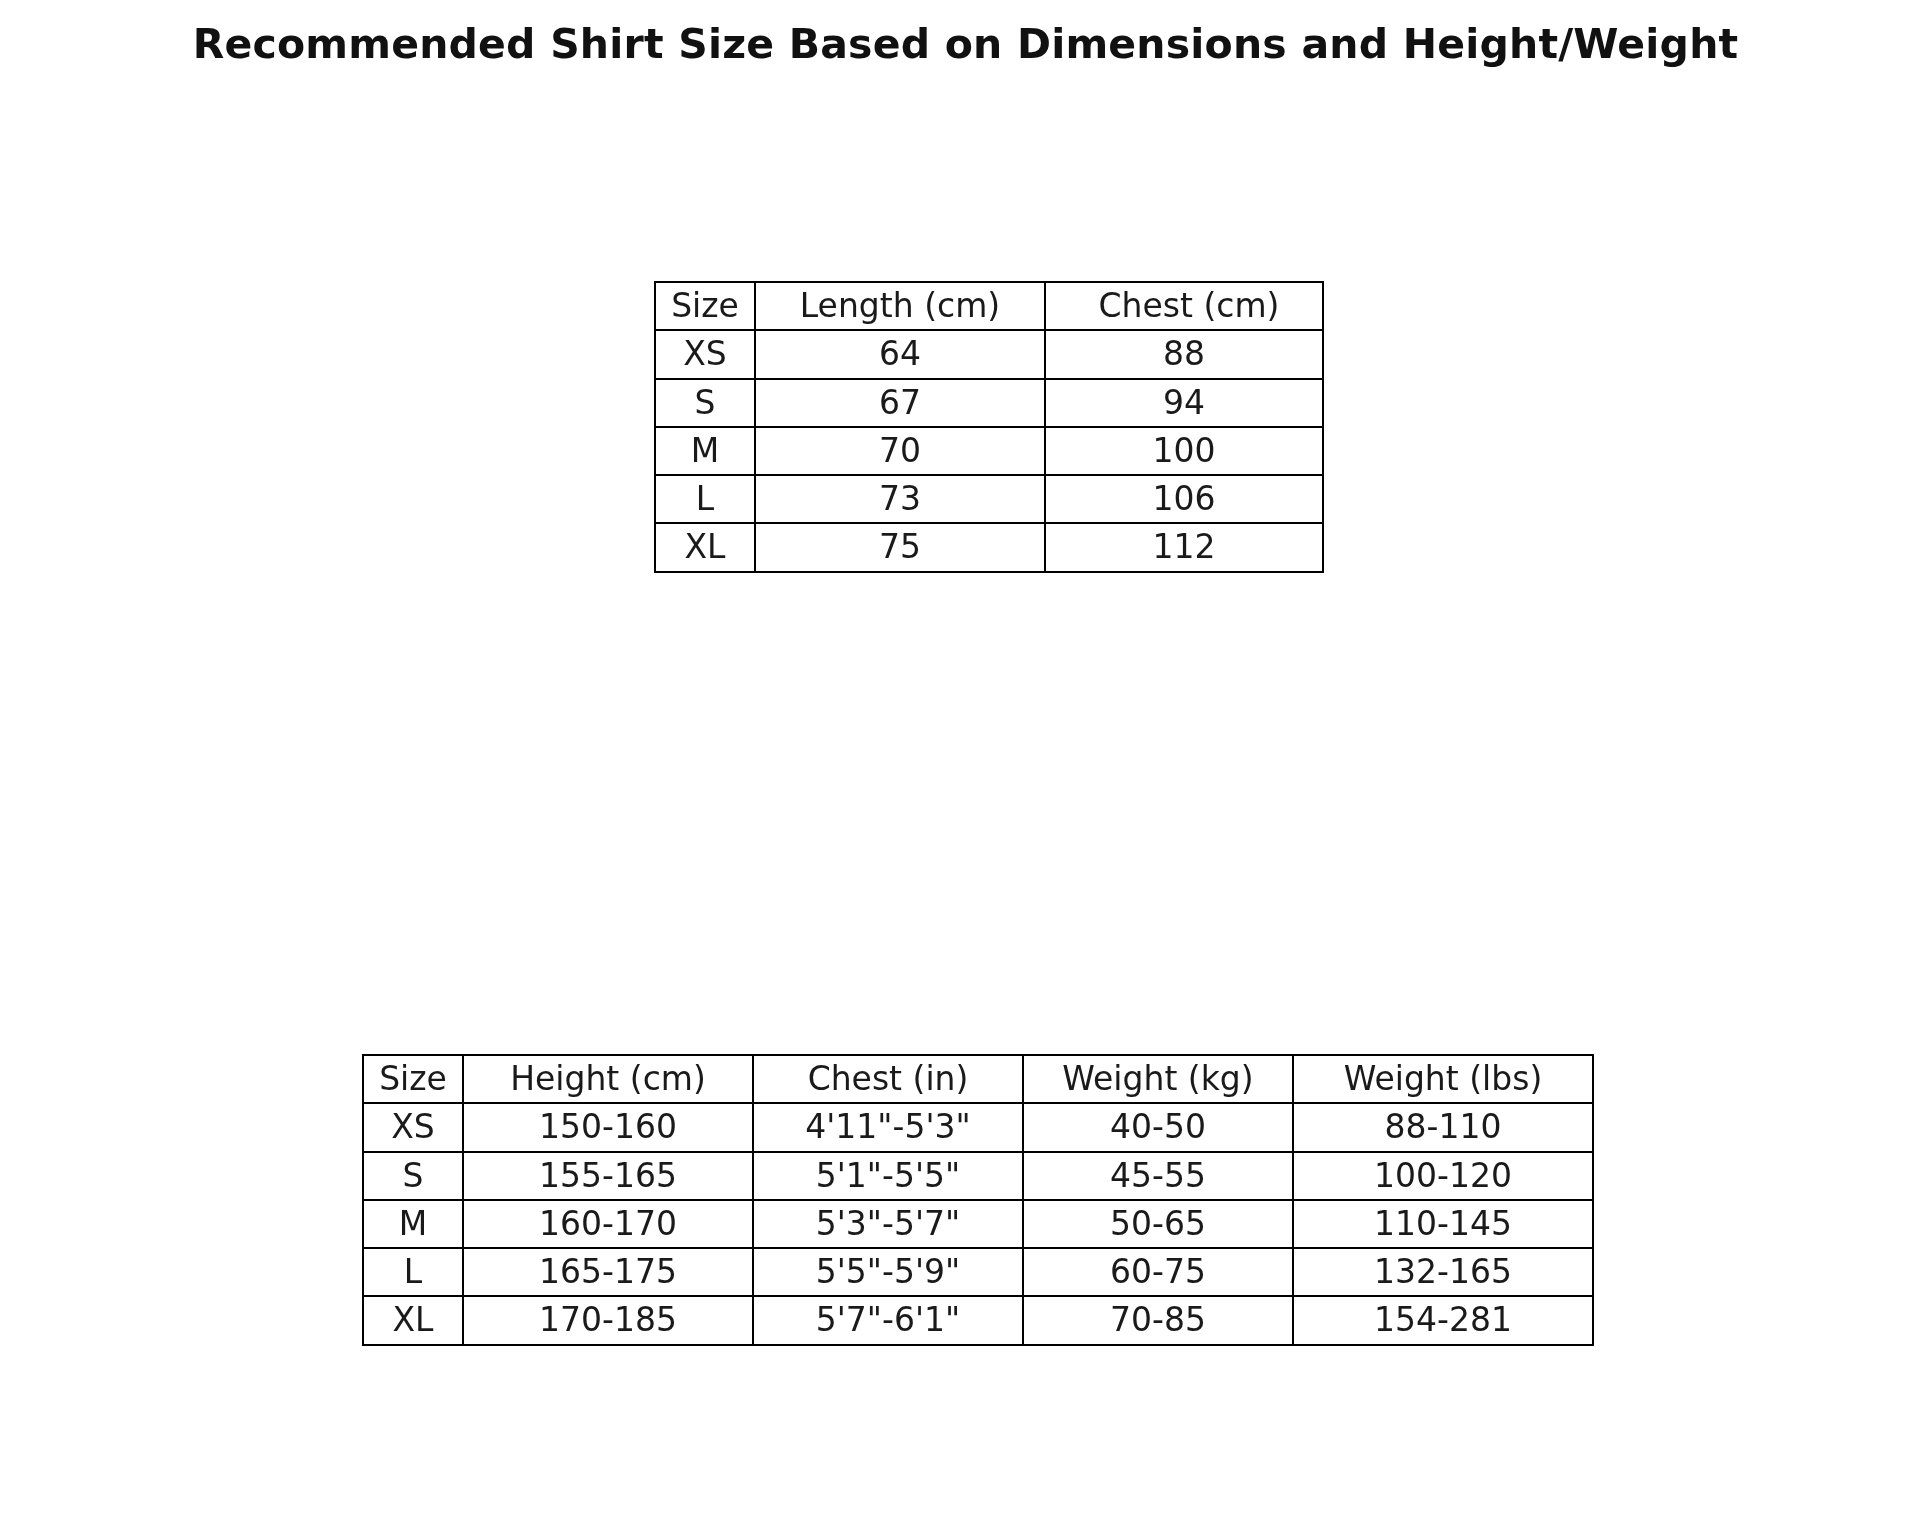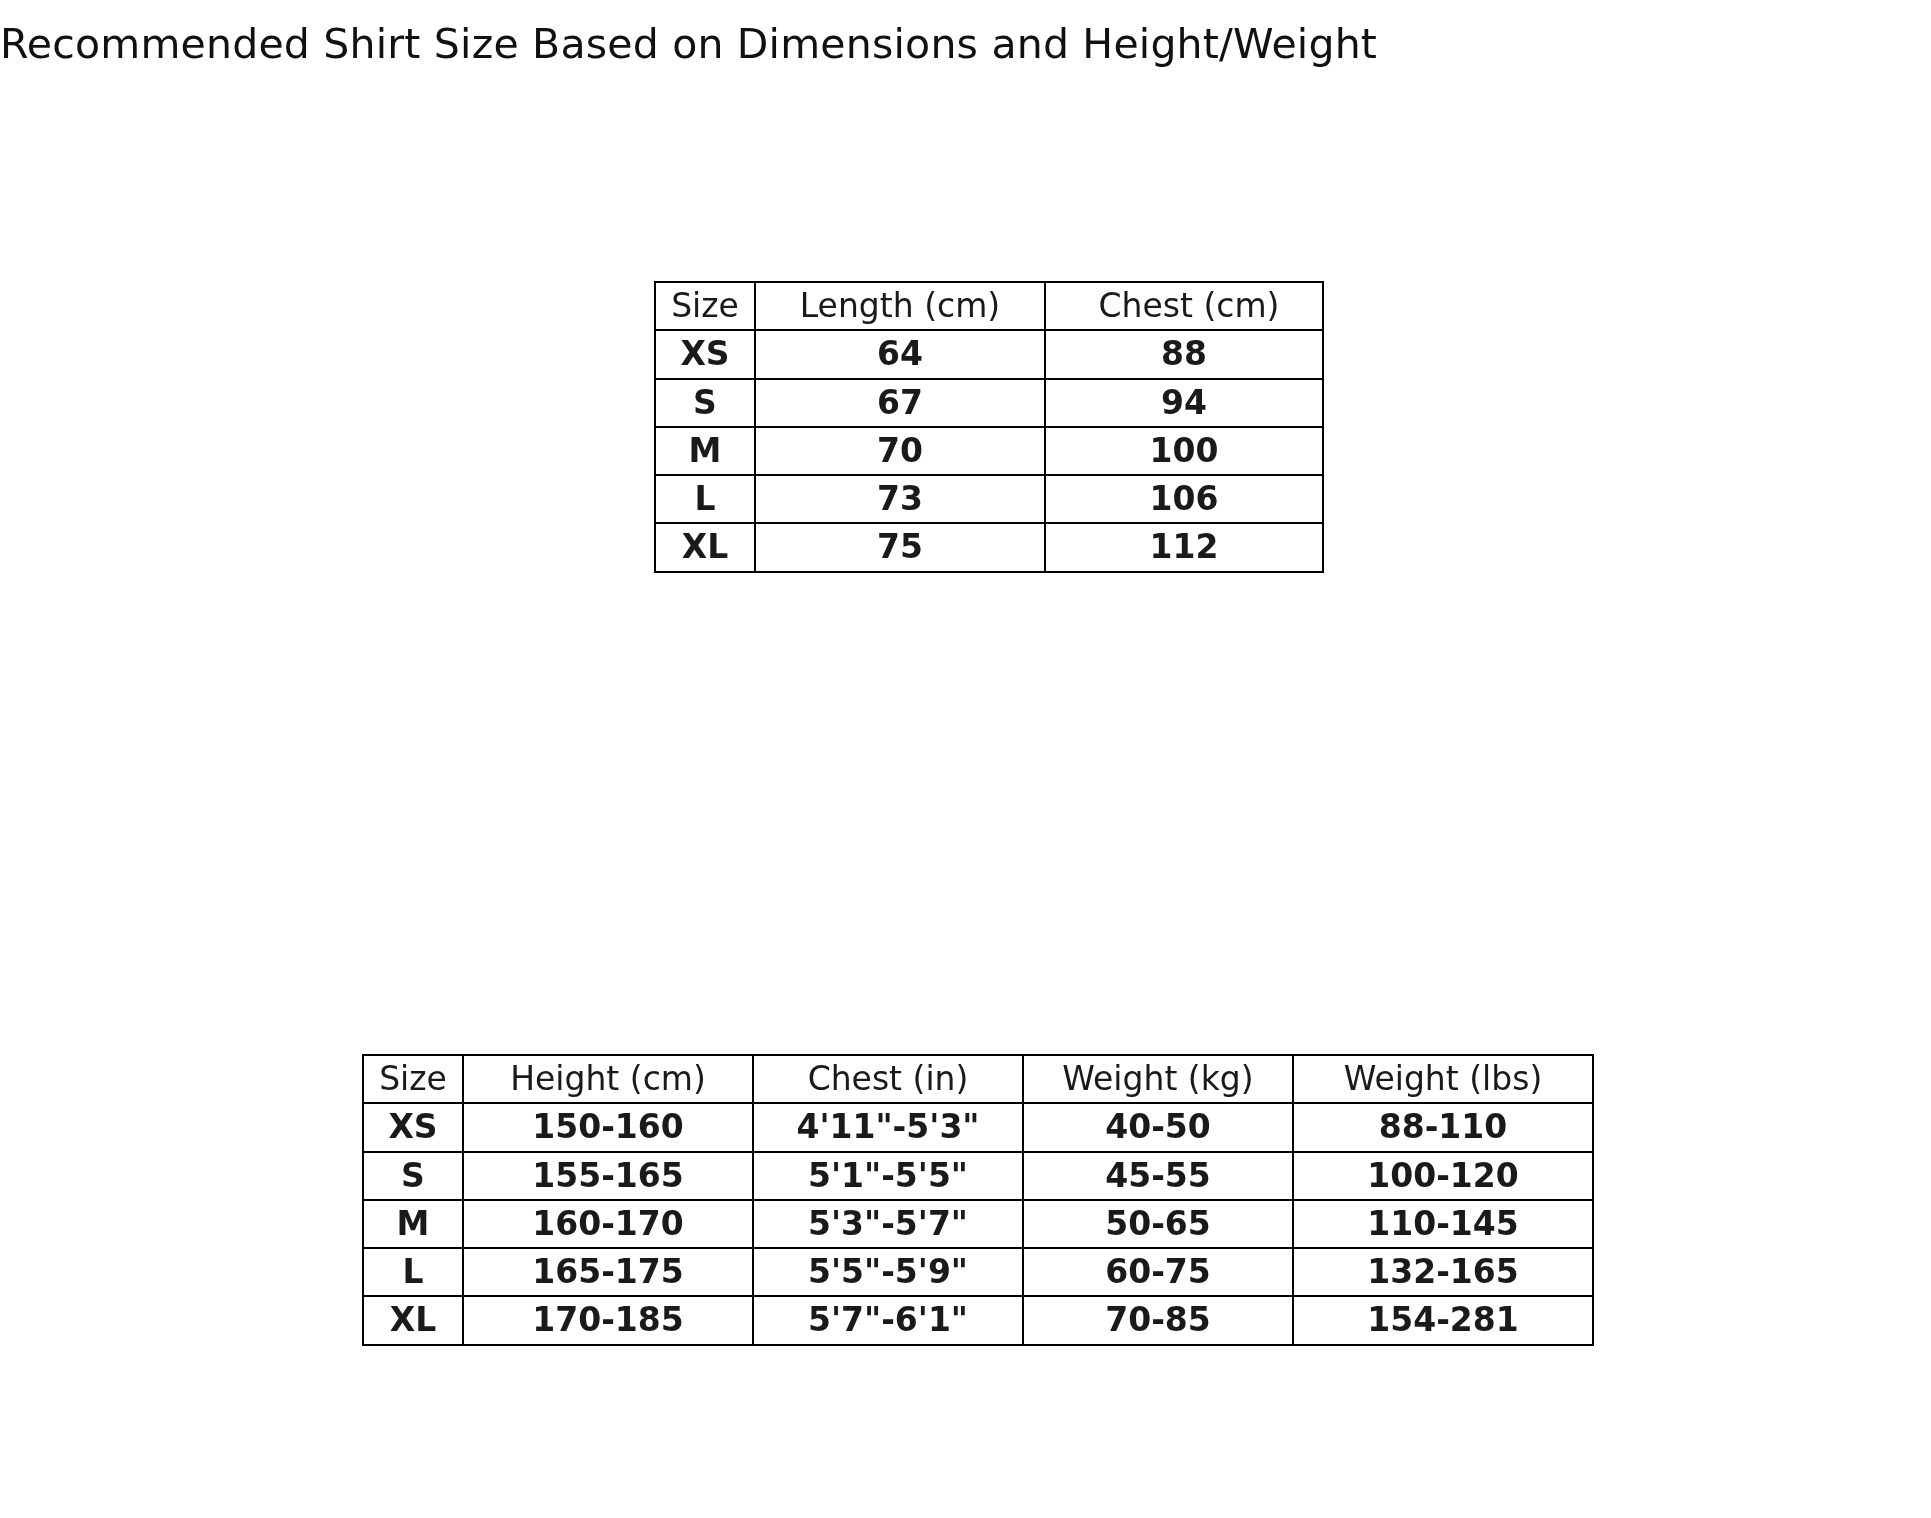--- a/index.html
+++ b/index.html
@@ -13,38 +13,39 @@
     position: relative;
     font-family: "DejaVu Sans", sans-serif;
     color: #1a1a1a;
     overflow: hidden;
   }
   .page-title {
     position: absolute;
     left: 0;
     top: 20px;
     width: 1931px;
+    text-align: center;
     font-size: 41px;
-    font-weight: normal;
+    font-weight: bold;
     letter-spacing: 0.2px;
     color: #111111;
     white-space: nowrap;
   }
   table.sizing {
     position: absolute;
     border-collapse: collapse;
     font-size: 33px;
     color: #1a1a1a;
     background: #ffffff;
     margin-top: 16px;
   }
   table.sizing td, table.sizing th {
     border: 2px solid #000000;
     text-align: center;
-    font-weight: bold;
+    font-weight: normal;
     padding: 3px 10px;
     line-height: 1.22;
     white-space: nowrap;
   }
   table.sizing thead th {
     font-weight: normal;
   }
   
   #dimensions-table {
     left: 654px;

